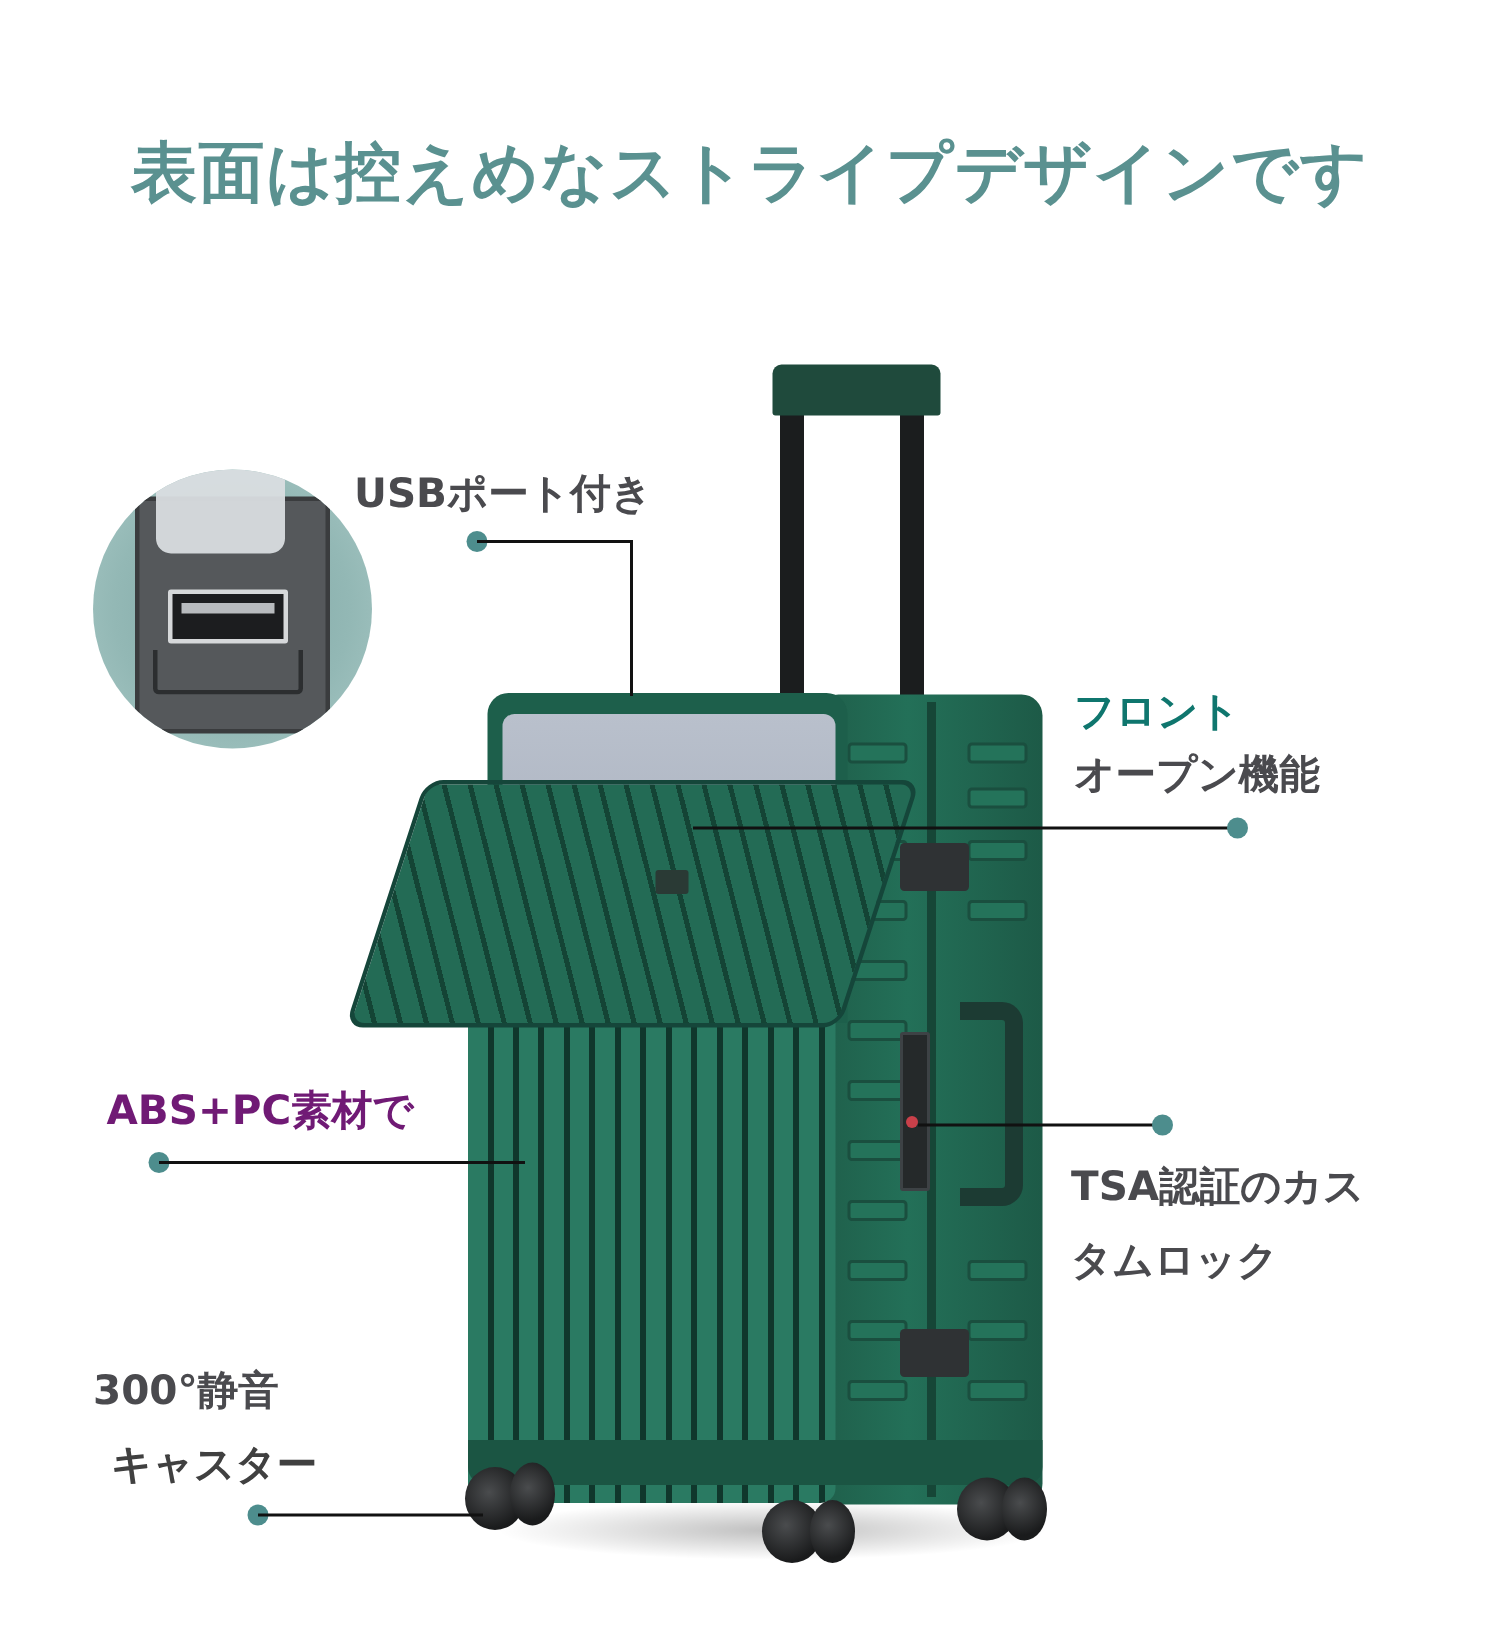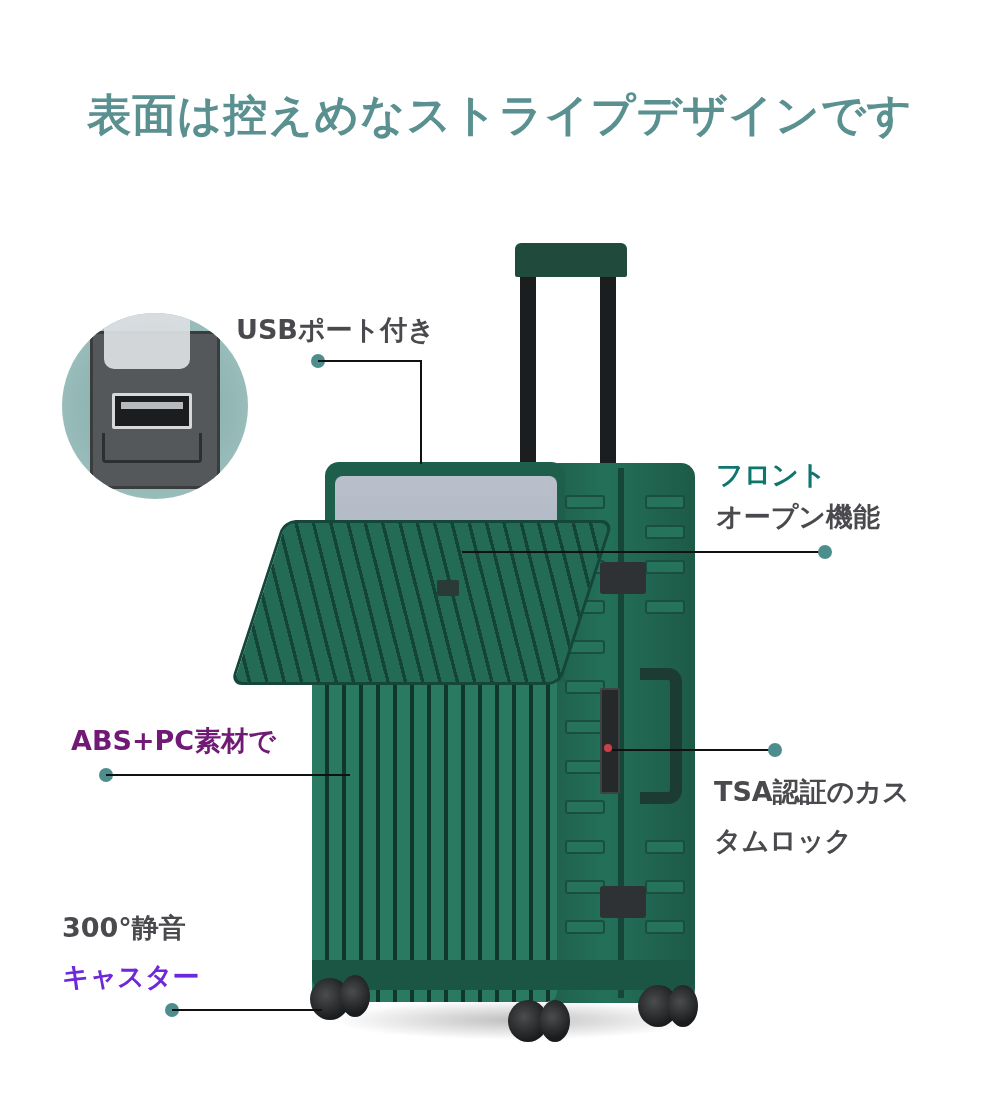--- a/index.html
+++ b/index.html
@@ -184,15 +184,15 @@
 <div class="label" style="left: 52px; top: 718px; color: #701a75; margin-left: 19px;">ABS+PC素材で</div>
 <div class="dot" style="left:99px;top:768px;background:#4d8d8d"></div>
 <div class="hline" style="left: 106px; top: 774px; width: 244px; background: rgb(17, 17, 17);"></div>
 
 <div class="hline" style="left: 612px; top: 749px; width: 162px; background: rgb(17, 17, 17);"></div>
 <div class="dot" style="left:768px;top:743px;background:#4d8d8d"></div>
 <div class="label" style="left: 714px; top: 769px; color: rgb(74, 74, 78);">TSA認証のカス</div>
 <div class="label" style="left: 714px; top: 818px; color: rgb(74, 74, 78);">タムロック</div>
 
 <div class="label" style="left: 62px; top: 905px; color: rgb(74, 74, 78);">300°静音</div>
-<div class="label" style="left: 62px; top: 954px; color: #6d28d9;">キャスター</div>
+<div class="label" style="left: 74px; top: 954px; color: #404040;">キャスター</div>
 <div class="dot" style="left:165px;top:1003px;background:#4d8d8d"></div>
 <div class="hline" style="left: 172px; top: 1009px; width: 150px; background: rgb(17, 17, 17);"></div>
 
 </body></html>

